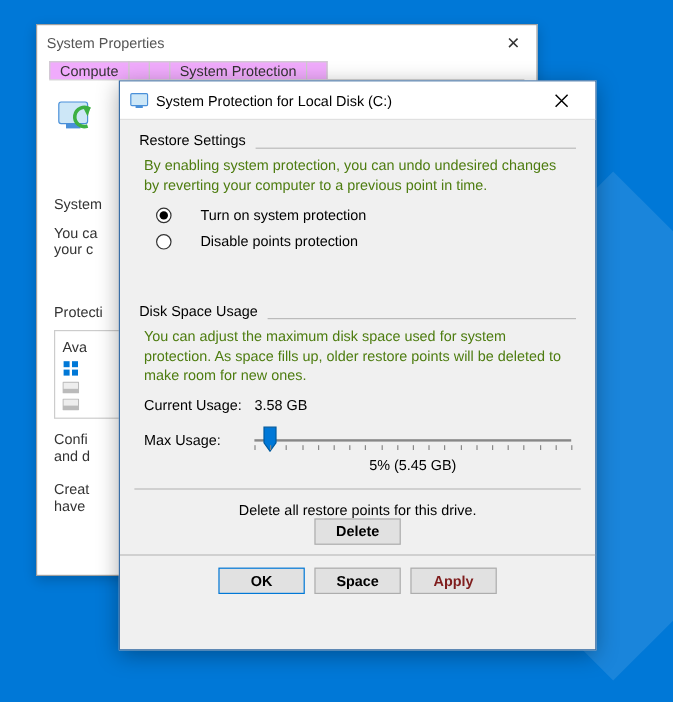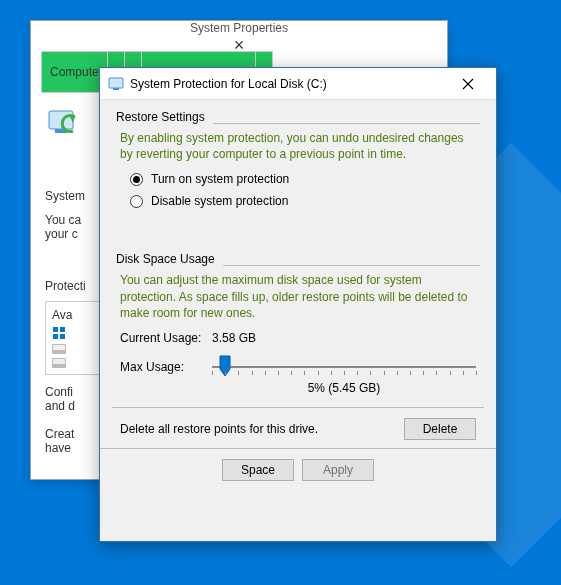--- a/index.html
+++ b/index.html
@@ -33,37 +33,36 @@
       box-shadow: 0 3px 10px rgba(0,0,0,0.2);
     }
     .titlebar-back {
       height: 30px;
       display: flex;
       align-items: center;
       padding: 0 8px;
       color: #555;
       font-size: 12px;
       justify-content: space-between;
-      flex-direction: column;
     }
     .win-back-close {
       font-size: 18px;
       color: #333;
       padding: 0 6px;
     }
     .tabs-back {
       display: flex;
       margin: 0 10px;
       border-bottom: 1px solid #ccc;
     }
     .tab-back {
-      padding: 13px 8px;
+      padding: 0 8px;
       font-size: 12px;
       color: #333;
-      background: #22c55e;
+      background: #f0abfc;
       border: 1px solid #ccc;
       border-bottom: none;
       margin-right: -1px;
     }
     .back-body {
       padding: 12px 14px;
       color: #333;
       font-size: 12px;
     }
     .back-icon {
@@ -136,20 +135,21 @@
     .sect-text {
       margin: 6px 4px 10px 4px;
       color: #4d7c0f;
       line-height: 1.35;
     }
     .radio-row {
       display: flex;
       align-items: center;
       margin: 8px 4px 8px 14px;
       cursor: pointer;
+      gap: 16px;
     }
     .radio-outer {
       width: 13px; height: 13px;
       border: 1px solid #333;
       border-radius: 50%;
       margin-right: 8px;
       display: flex;
       align-items: center;
       justify-content: center;
       background: #fff;
@@ -197,36 +197,38 @@
     }
     .slider-thumb svg { width: 100%; height: 100%; }
     .slider-value {
       text-align: center;
       margin: 4px 0 12px 92px;
     }
     .delete-row {
       display: flex;
       align-items: center;
       margin: 4px 4px 0 4px;
+      flex-direction: column;
     }
     .delete-row .txt { flex: 1; }
     .btn {
       min-width: 72px;
       height: 22px;
       border: 1px solid #adadad;
       background: #e1e1e1;
       font-size: 12px;
       padding: 0 12px;
       cursor: pointer;
+      font-weight: bold;
     }
     .btn.default {
       border: 1.5px solid #0078d7;
     }
     .btn.disabled {
-      color: #737373;
+      color: #7f1d1d;
       cursor: default;
     }
     .front-footer {
       border-top: 1px solid #bbb;
       margin: 8px -16px 0 -16px;
       padding: 10px 16px 0 16px;
       display: flex;
       justify-content: center;
       gap: 8px;
     }
@@ -323,21 +325,21 @@
     <div class="radio-row">
       <span class="radio-outer">
         <span class="radio-inner" id="radio-on-dot" style="display: block;"></span>
       </span>
       <span>Turn on system protection</span>
     </div>
     <div class="radio-row">
       <span class="radio-outer">
         
       </span>
-      <span>Disable system protection</span>
+      <span>Disable points protection</span>
     </div>
 
     <div style="height:36px"></div>
 
     <div class="sect-title">
       <span>Disk Space Usage</span>
     </div>
     <div class="sect-text">You can adjust the maximum disk space used for system protection. As space fills up, older restore points will be deleted to make room for new ones.</div>
 
     <div class="kv-row">
@@ -380,18 +382,19 @@
     <div class="slider-value">5% (5.45 GB)</div>
 
     <div style="border-top:1px solid #bbb; margin:0 -4px 10px -4px"></div>
 
     <div class="delete-row">
       <span class="txt">Delete all restore points for this drive.</span>
       <button class="btn">Delete</button>
     </div>
 
     <div class="front-footer">
+      <button class="btn default">OK</button>
       <button class="btn">Space</button>
       <button class="btn disabled">Apply</button>
     </div>
 
   </div>
 </div>
 
 </body></html>

